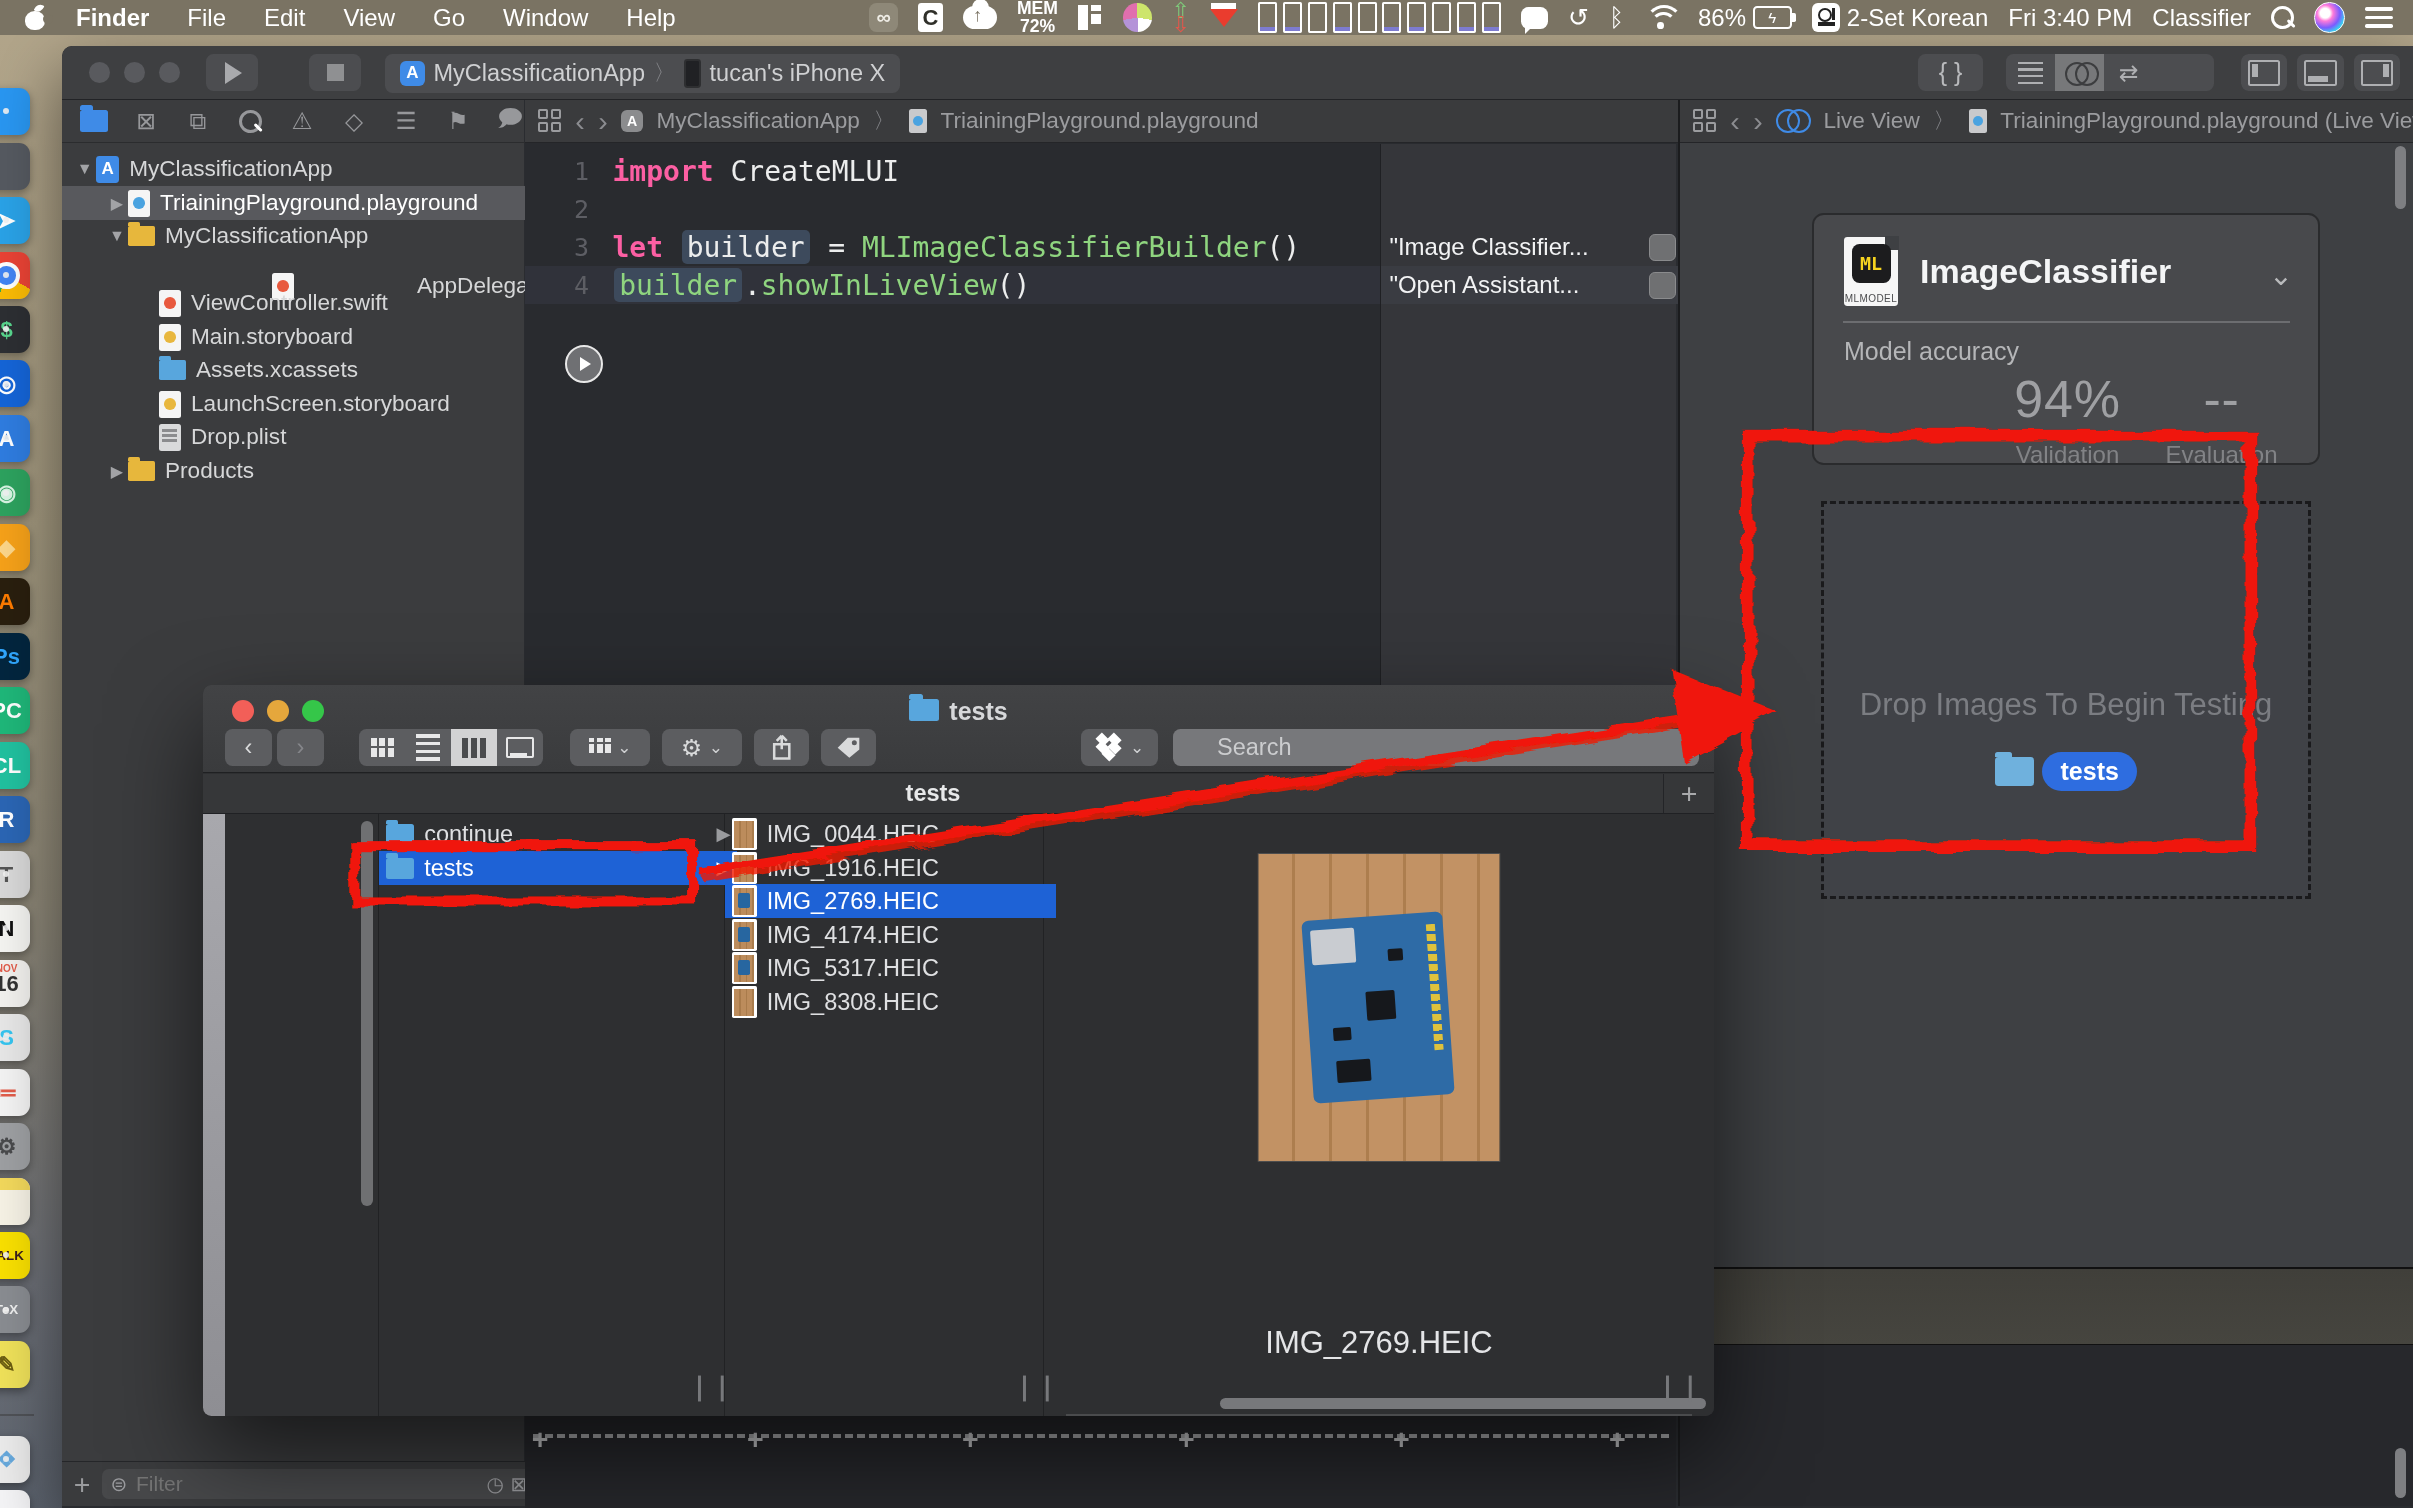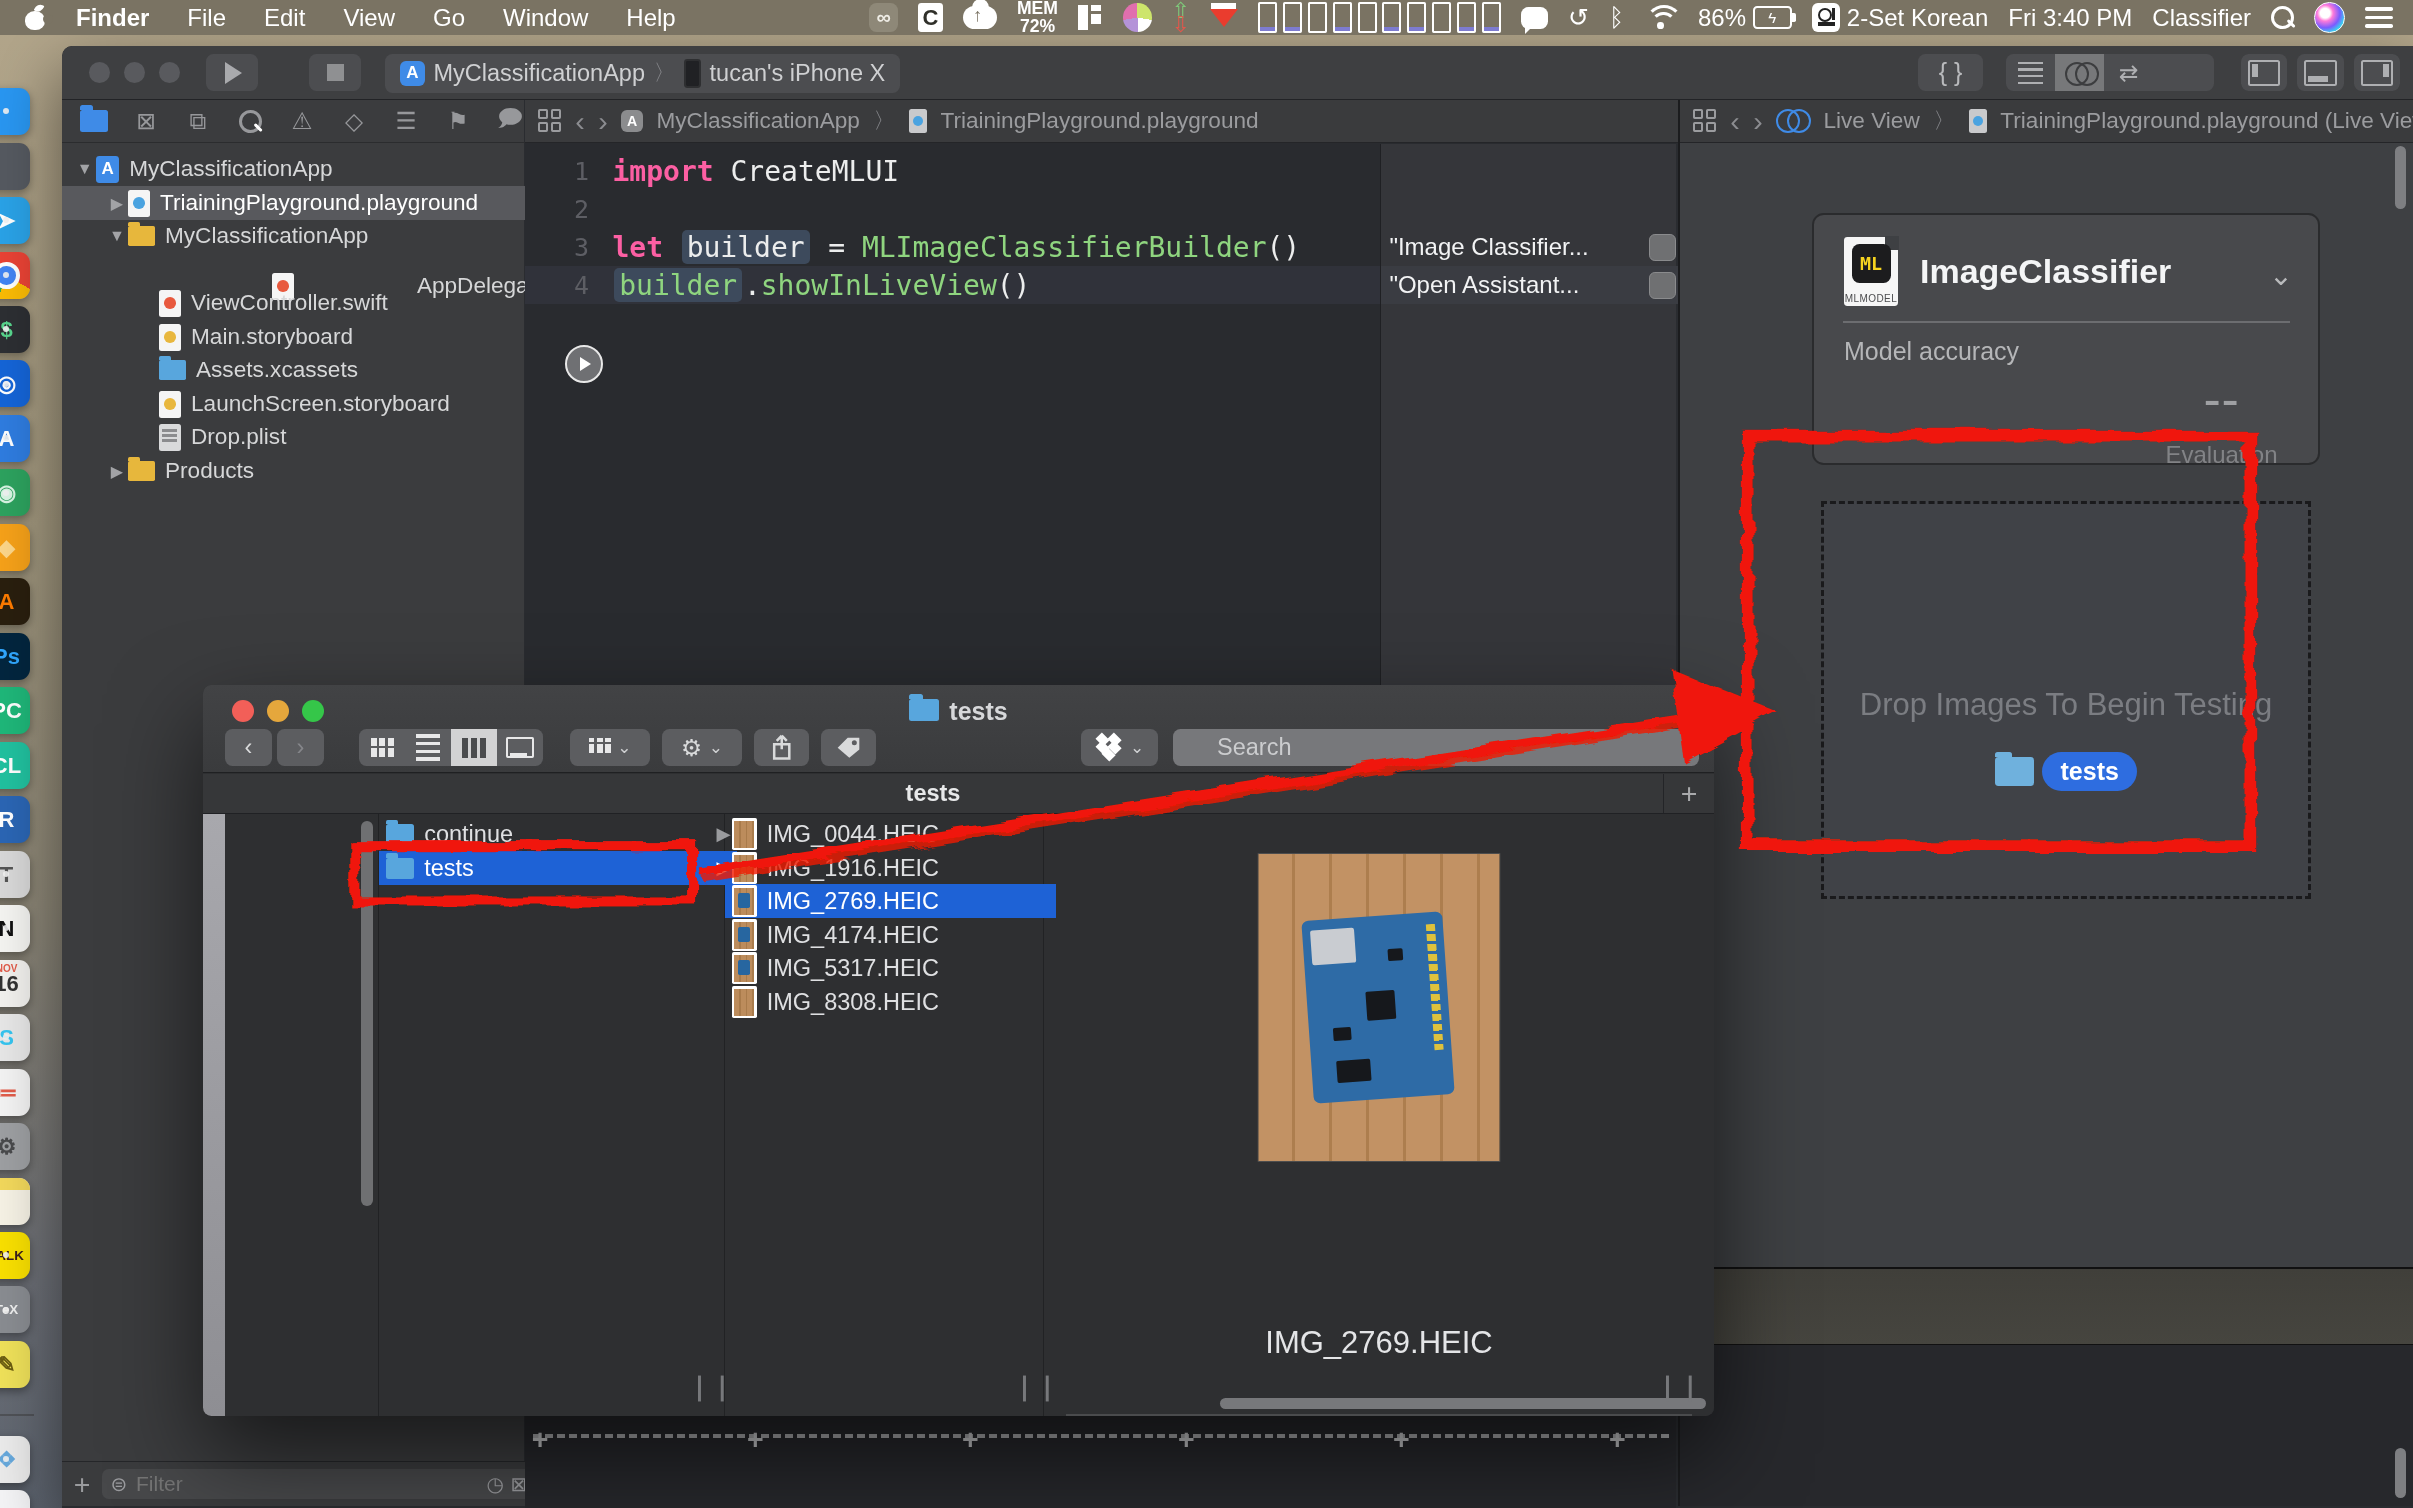--- a/index.html
+++ b/index.html
@@ -553,20 +553,24 @@
       <div id="ml-card">
         <div id="ml-icon">
           <span class="fold"></span>
           <span class="sq">ML</span>
           <span class="cap">MLMODEL</span>
         </div>
         <div id="ml-title">ImageClassifier</div>
         <div id="ml-chevron">⌄</div>
         <div id="ml-divider"></div>
         <div id="ml-section">Model accuracy</div>
+        <div class="metric" style="left:178px">
+          <div class="val">94%</div>
+          <div class="lab">Validation</div>
+        </div>
         <div class="metric" style="left:332px">
           <div class="val">--</div>
           <div class="lab">Evaluation</div>
         </div>
       </div>
 
       <div id="dropzone">
         <div id="drop-title">Drop Images To Begin Testing</div>
         <div id="drop-chip">
           <span class="chipfolder"></span>

